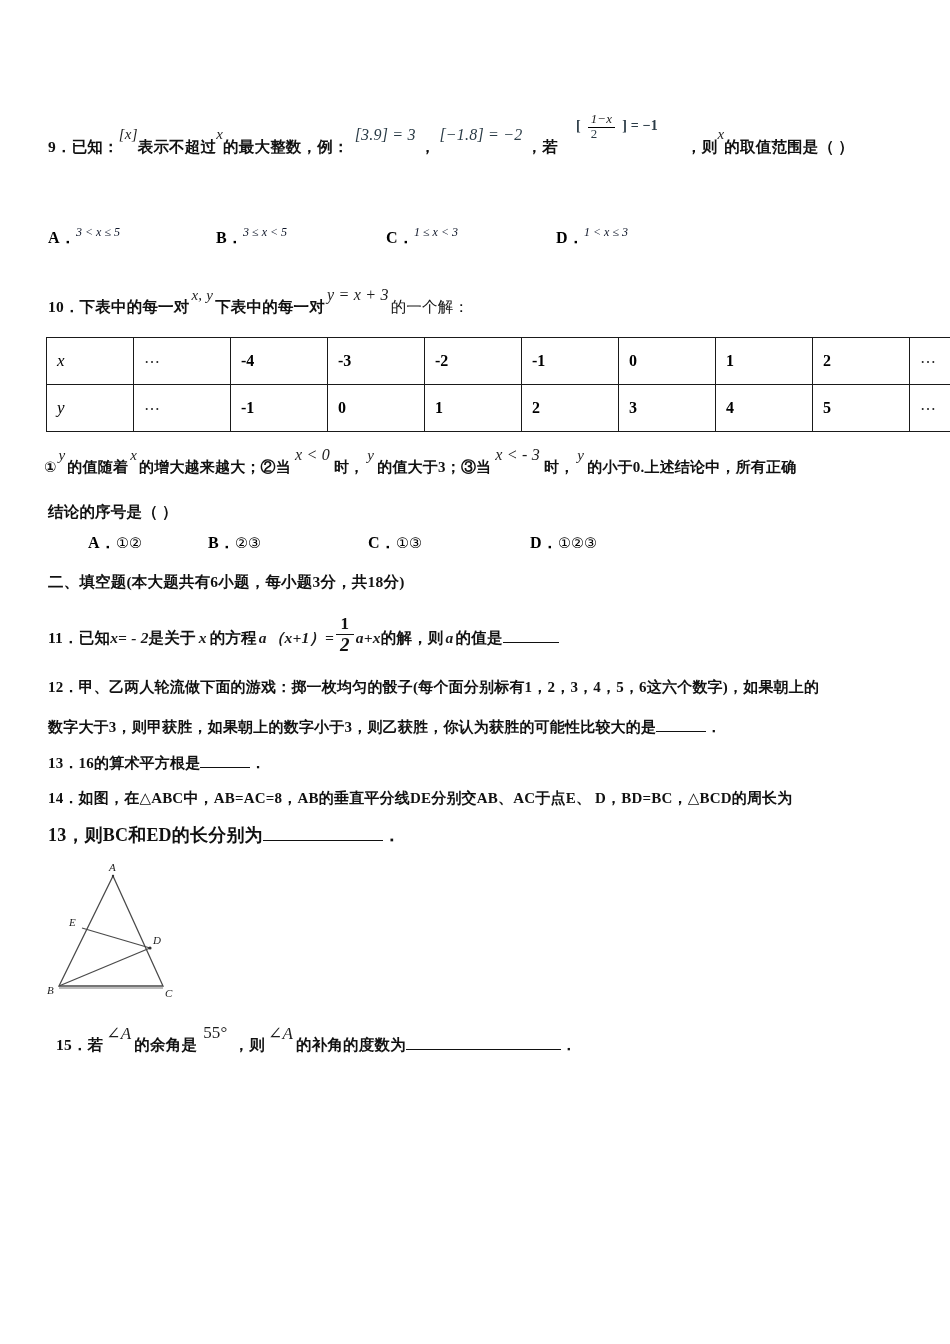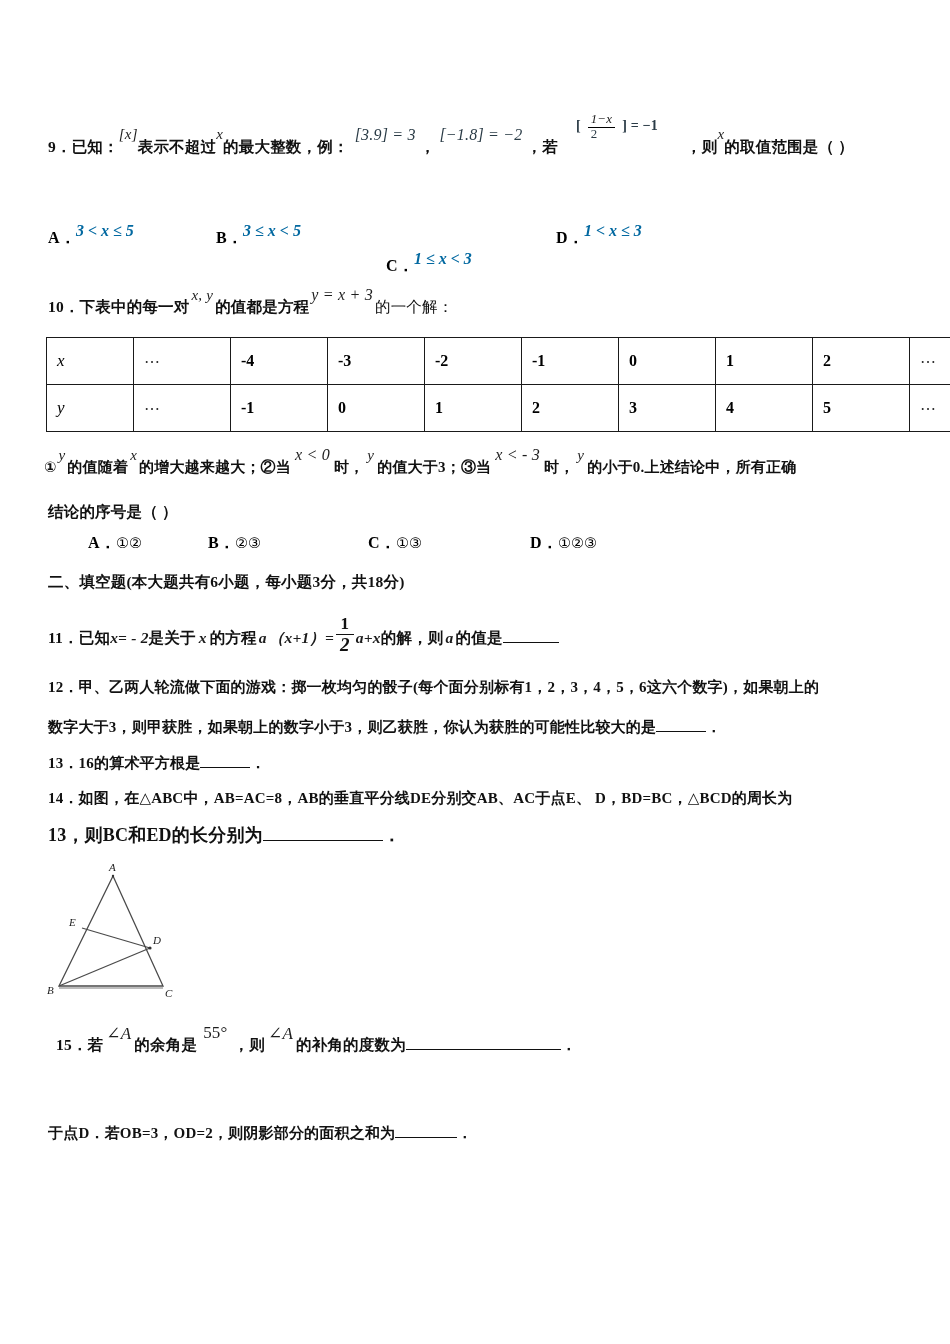--- a/index.html
+++ b/index.html
@@ -50,26 +50,26 @@
     position: relative;
     top: -11px;
     font-size: 15px;
     font-style: italic;
     font-weight: 400;
     white-space: nowrap;
     color: #1e1e1e;
   }
   .opt-math {
     font-style: italic;
-    font-weight: 700;
-    font-size: 16px;
+    font-weight: 400;
+    font-size: 12px;
     position: relative;
     top: -7px;
     white-space: nowrap;
-    color: #0369a1;
+    color: #0f172a;
   }
   
   .frac {
     display: inline-block;
     vertical-align: -0.55em;
     text-align: left;
     font-style: normal;
     line-height: 1.05;
     margin: 0 7px;
   }
@@ -159,30 +159,30 @@
     <span>9．已知：</span><span class="sup-math" style="top:-13px;">[x]</span><span>表示不超过</span><span class="sup-math" style="top:-13px;">x</span><span>的最大整数，例：</span><span class="sup-math" style="top:-12px; font-size:16px; margin:0 4px 0 6px; color:#2a3b46;">[3.9] = 3</span><span>，</span><span class="sup-math" style="top:-12px; font-size:16px; margin:0 4px 0 4px; color:#2a3b46;">[−1.8] = −2</span><span>，若</span><span style="display:inline-block; position:relative; top:-22px; font-style:normal; font-size:14px; margin:0 28px 0 18px; color:#2a3b46;"><span>[</span><span class="frac"><span class="num mi">1−x</span><span class="den mn">2</span></span><span>] = −1</span></span><span>，则</span><span class="sup-math" style="top:-13px;">x</span><span>的取值范围是（ ）</span>
   </div>
 
   <div class="opts" style="left:48px; top:228px;">
     <span class="opt" style="left:0px;">
       <span class="lbl cn">A．</span><span class="opt-math">3 &lt; x ≤ 5</span>
     </span>
     <span class="opt" style="left:168px;">
       <span class="lbl cn">B．</span><span class="opt-math">3 ≤ x &lt; 5</span>
     </span>
-    <span class="opt" style="left:338px;margin-top:28px;">
+    <span class="opt" style="left:338px;">
       <span class="lbl cn">C．</span><span class="opt-math">1 ≤ x &lt; 3</span>
     </span>
     <span class="opt" style="left:508px;">
       <span class="lbl cn">D．</span><span class="opt-math">1 &lt; x ≤ 3</span>
     </span>
   </div>
 
   <div class="blk cn" style="left:48px; top:292px; width:600px;">
-    <span>10．下表中的每一对</span><span class="sup-math" style="top:-12px; margin:0 2px;">x, y</span><span>的值都是方程</span><span class="sup-math" style="top:-12px; font-size:16px; margin:0 2px;">y =  x + 3</span><span style="font-weight:400;">的一个解：</span>
+    <span>10．下表中的每一对</span><span class="sup-math" style="top:-12px; margin:0 2px;">x, y</span><span>下表中的每一对</span><span class="sup-math" style="top:-12px; font-size:16px; margin:0 2px;">y =  x + 3</span><span style="font-weight:400;">的一个解：</span>
   </div>
 
   <table class="qtable" style="left:46px; top:337px; width:850px;">
     <tbody>
         <tr>
       <td class="vhead" style="width:76px;">x</td>
       <td class="dots" style="width:86px;">⋯</td>
       <td style="width:86px;">-4</td>
       <td style="width:86px;">-3</td>
       <td style="width:86px;">-2</td>
@@ -262,17 +262,14 @@
     <text x="24" y="68" font-family="Liberation Serif, serif" font-style="italic" font-size="11" fill="#222">E</text>
     <text x="108" y="86" font-family="Liberation Serif, serif" font-style="italic" font-size="11" fill="#222">D</text>
     <text x="2" y="136" font-family="Liberation Serif, serif" font-style="italic" font-size="11" fill="#222">B</text>
     <text x="120" y="139" font-family="Liberation Serif, serif" font-style="italic" font-size="11" fill="#222">C</text>
   </svg>
 
   <div class="blk cn" style="left:36px; top:1030px; width:700px;margin-left:20px;">
     <span>15．若</span><span class="sup-math" style="top:-11px; font-size:17px; margin:0 3px;">∠A</span><span>的余角是</span><span class="sup-math" style="top:-12px; font-size:17px; font-style:normal; margin:0 6px;">55°</span><span>，则</span><span class="sup-math" style="top:-11px; font-size:17px; margin:0 3px;">∠A</span><span>的补角的度数为</span><span class="fillline" style="width:155px; height:16px;"></span><span>．</span>
   </div>
 
-  <div class="blk cn" style="left:48px; top:1118px; width:890px; font-size:15px;">
-    <span>于点D．若OB=3，OD=2，则阴影部分的面积之和为</span><span class="fillline" style="width:62px; height:16px;"></span><span>．</span>
-  </div>
 
 </div>
 
 </body></html>

